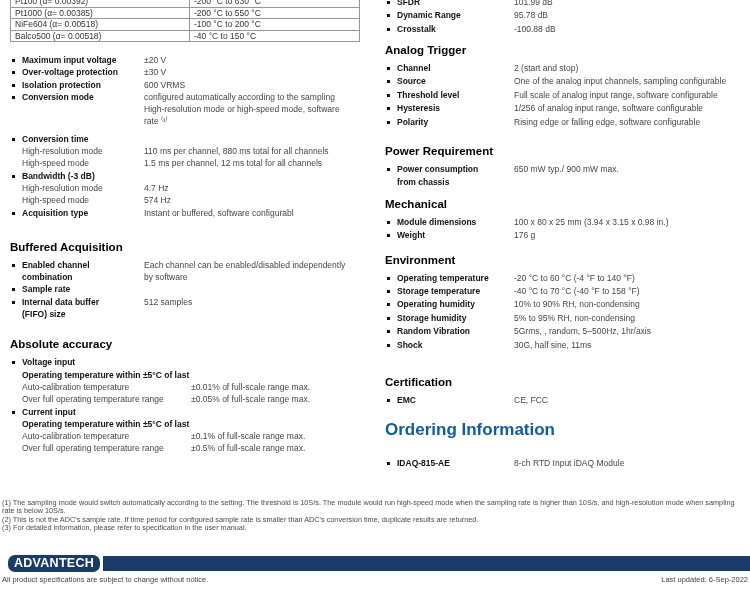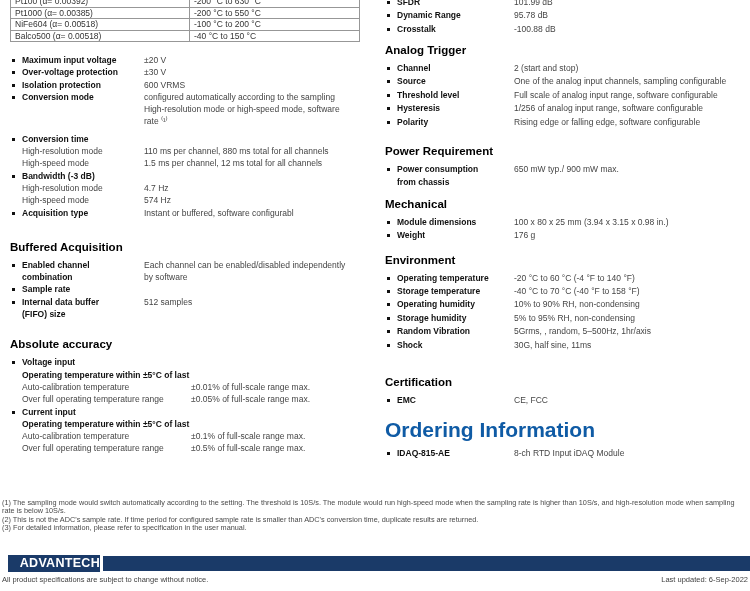--- a/index.html
+++ b/index.html
@@ -23,43 +23,43 @@
   .item.gap{margin-top:5px;}
   .lbl{flex:0 0 auto;min-width:118px;white-space:nowrap;padding-right:4px;color:#454545;}
   .lbl.b{font-weight:bold;color:#111;}
   .col.right .lbl{min-width:113px;}
   .item.wide .lbl{min-width:165px;}
   .val{flex:1 1 auto;white-space:nowrap;color:#454545;}
   .item.subhead{font-weight:bold;color:#111;}
 
   
   .sec-h{font-size:11.5px;font-weight:bold;color:#000;line-height:13px;margin:10px 0 5px 0;}
-  .big-h{font-size:21px;font-weight:bold;line-height:24px;margin:10px 0 5px 0;letter-spacing:0;}
+  .big-h{font-size:17px;font-weight:bold;line-height:24px;margin:10px 0 15px 0;letter-spacing:0;}
   .h-buffered-acquisition{margin-top:22px;}
   .h-absolute-accuracy{margin-top:18px;}
   .h-analog-trigger{margin-top:8px;}
   .h-power-requirement{margin-top:16px;}
   .h-mechanical{margin-top:8px;}
   .h-environment{margin-top:11px;}
   .h-certification{margin-top:24px;}
   .h-ordering-information{margin-top:10px;}
 
   .clip{height:36px;overflow:hidden;}
   .shiftup{margin-top:-4px;}
   .leftpad{margin-top:12px;}
 
   
   .footnotes{position:absolute;left:2px;top:499px;width:746px;font-size:7.3px;
              line-height:8.4px;color:#4a4a4a;}
   .footnotes div{margin-bottom:0;}
 
   
   .logo-box{position:absolute;left:8px;top:555px;width:92px;height:17px;background:#1a3a68;
-            color:#fff;font-weight:bold;font-size:12.5px;line-height:17px;text-align:right;
-            letter-spacing:0.3px;}
+            color:#fff;font-weight:bold;font-size:12.5px;line-height:17px;text-align:center;
+            letter-spacing:0.3px;border-radius:7px;}
   .footer-bar{position:absolute;left:103px;top:556px;width:647px;height:15px;background:#1a3a68;}
   .footer-line{position:absolute;left:2px;top:575px;width:746px;display:flex;
                justify-content:space-between;font-size:7.5px;color:#3f3f3f;}
 </style>
 </head>
 <body>
 
 <div class="page">
 
   <div class="col left">

